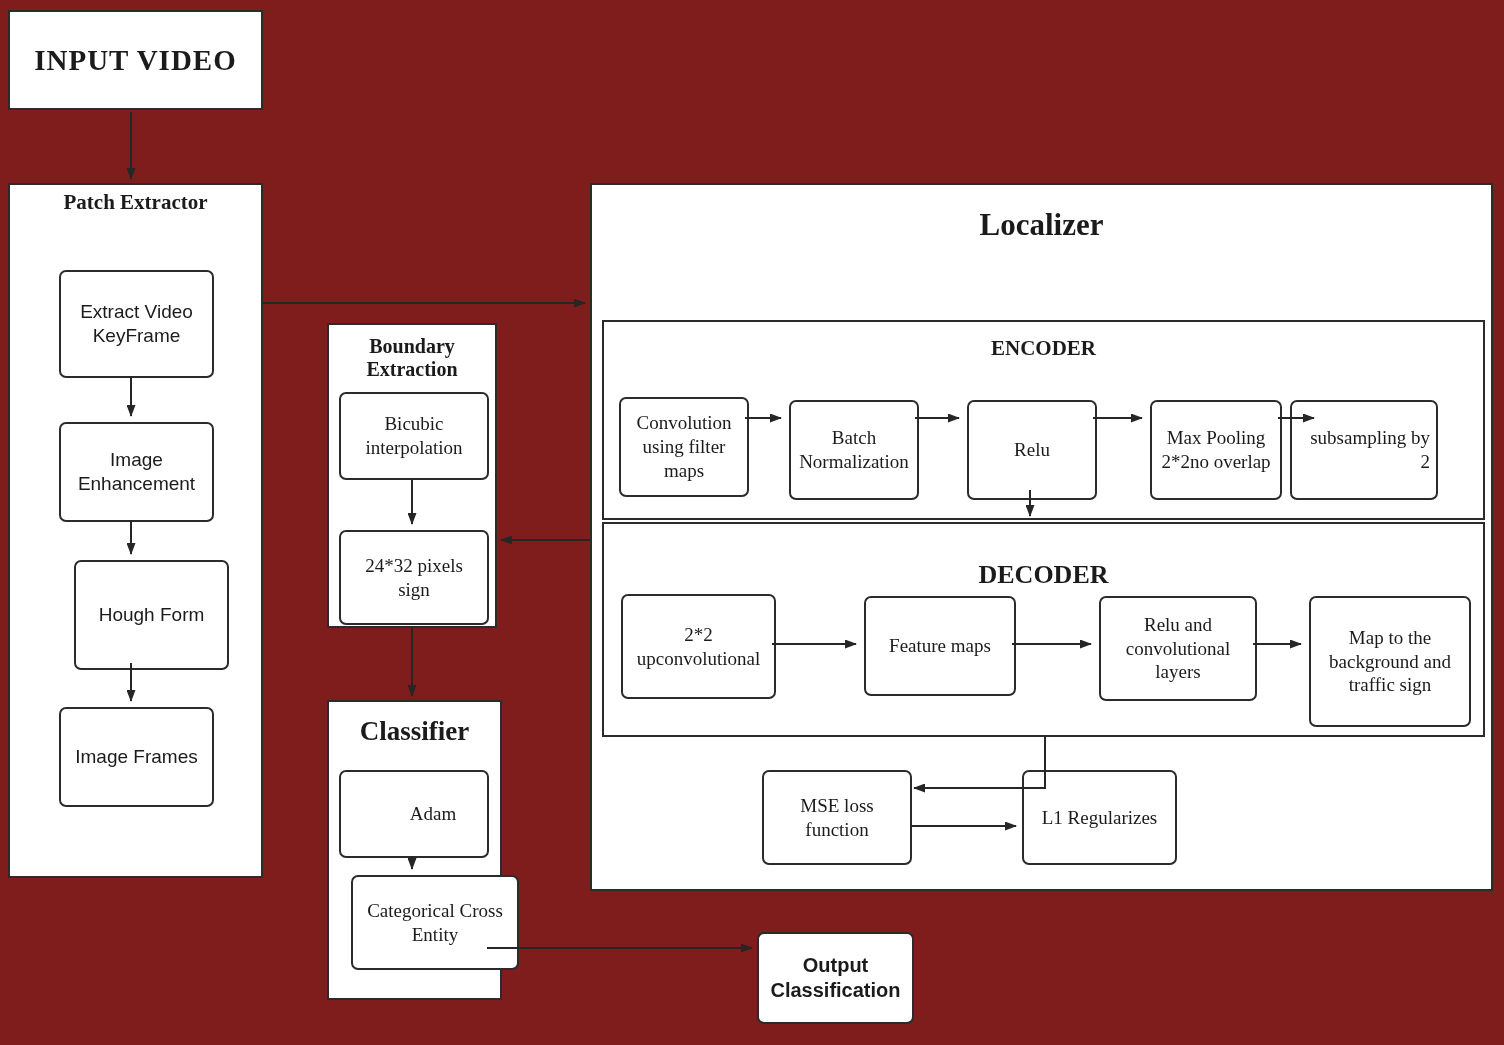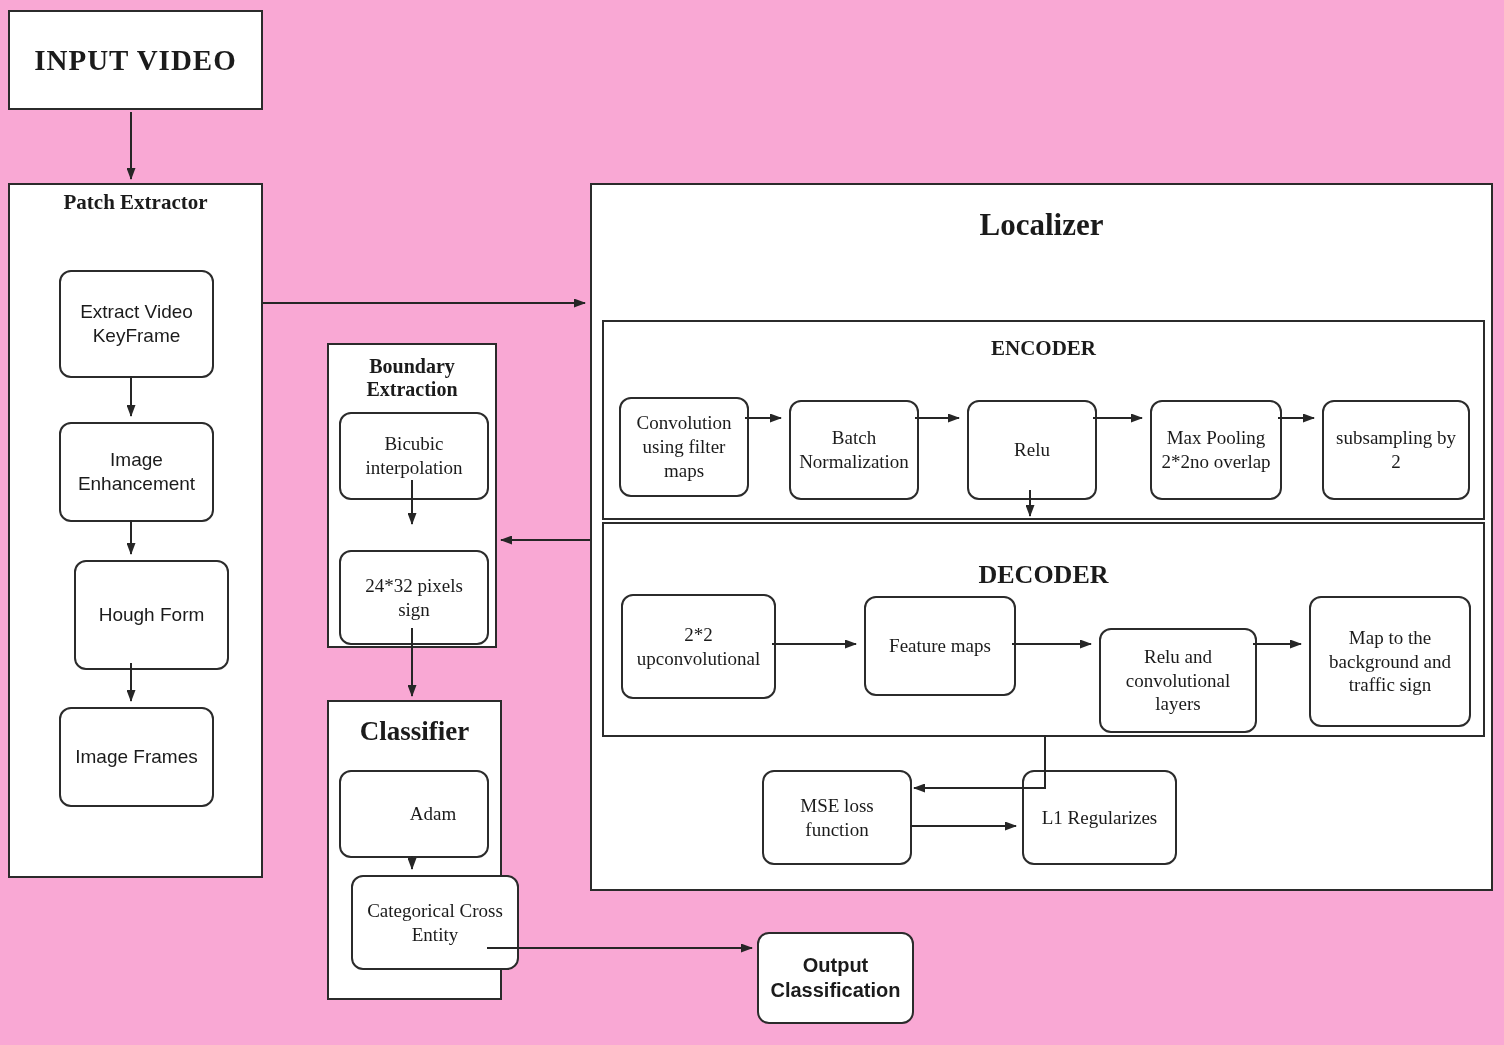--- a/index.html
+++ b/index.html
@@ -5,40 +5,40 @@
   * { margin: 0; padding: 0; box-sizing: border-box; }
   html, body { background: #ffffff; }
   body {
     font-family: "Liberation Serif", serif;
     color: #1b1b1b;
   }
   .canvas {
     position: relative;
     width: 1504px;
     height: 1045px;
-    background: #f9a8d4;
+    background: #7f1d1d;
     overflow: hidden;
   }
   .group {
     position: absolute;
     border: 2px solid #2b2b2b;
     background: #ffffff;
   }
   .group-title {
     position: absolute;
     left: 0; right: 0;
     text-align: center;
     font-weight: bold;
     color: #1b1b1b;
     line-height: 1.15;
   }
   .node {
     position: absolute;
     border: 2px solid #2b2b2b;
-    border-radius: 12px;
+    border-radius: 7px;
     background: #ffffff;
     display: flex;
     align-items: center;
     justify-content: center;
     text-align: center;
     padding: 4px 6px;
     font-size: 19px;
     line-height: 1.25;
     color: #1b1b1b;
   }
@@ -72,49 +72,49 @@
   <div class="node rect input-video" style="left:8px; top:10px; width:255px; height:100px;">INPUT VIDEO</div>
 
   <div class="group" style="left:8px; top:183px; width:255px; height:695px;">
     <div class="group-title" style="top:5px; font-size:21px;">Patch Extractor</div>
     <div class="node sans" style="left:49px; top:85px; width:155px; height:108px;">Extract Video KeyFrame</div>
     <div class="node sans" style="left:49px; top:237px; width:155px; height:100px;">Image Enhancement</div>
     <div class="node sans" style="left:64px; top:375px; width:155px; height:110px;">Hough Form</div>
     <div class="node sans" style="left:49px; top:522px; width:155px; height:100px;">Image Frames</div>
   </div>
 
-  <div class="group" style="left:327px; top:323px; width:170px; height:305px;margin-top:20px;">
+  <div class="group" style="left:327px; top:323px; width:170px; height:305px;">
     <div class="group-title" style="top:10px; font-size:20px; padding:0 28px;">Boundary Extraction</div>
     <div class="node" style="left:10px; top:67px; width:150px; height:88px;">Bicubic interpolation</div>
     <div class="node" style="left:10px; top:205px; width:150px; height:95px;">24*32 pixels sign</div>
   </div>
 
   <div class="group" style="left:327px; top:700px; width:175px; height:300px;">
     <div class="group-title" style="top:14px; font-size:27px;">Classifier</div>
     <div class="node" style="left:10px; top:68px; width:150px; height:88px;padding-left:44px;">Adam</div>
     <div class="node" style="left:22px; top:173px; width:168px; height:95px;">Categorical Cross Entity</div>
   </div>
 
   <div class="group" style="left:590px; top:183px; width:903px; height:708px;">
     <div class="group-title" style="top:22px; font-size:31px;">Localizer</div>
 
     <div class="group" style="left:10px; top:107px; width:883px; height:200px;margin-top:28px;">
       <div class="group-title" style="top:14px; font-size:21px;">ENCODER</div>
       <div class="node" style="left:15px; top:75px; width:130px; height:100px;">Convolution using filter maps</div>
       <div class="node" style="left:185px; top:78px; width:130px; height:100px;">Batch Normalization</div>
       <div class="node" style="left:363px; top:78px; width:130px; height:100px;">Relu</div>
       <div class="node" style="left:546px; top:78px; width:132px; height:100px;">Max Pooling 2*2no overlap</div>
-      <div class="node" style="left:718px; top:78px; width:148px; height:100px;">subsampling by 2</div>
+      <div class="node" style="left:686px; top:78px; width:148px; height:100px;text-align:right;">subsampling by 2</div>
     </div>
 
     <div class="group" style="left:10px; top:337px; width:883px; height:215px;">
       <div class="group-title" style="top:36px; font-size:26px;">DECODER</div>
       <div class="node" style="left:17px; top:70px; width:155px; height:105px;">2*2 upconvolutional</div>
       <div class="node" style="left:260px; top:72px; width:152px; height:100px;">Feature maps</div>
-      <div class="node" style="left:495px; top:72px; width:158px; height:105px;margin-top:32px;">Relu and convolutional layers</div>
+      <div class="node" style="left:495px; top:72px; width:158px; height:105px;">Relu and convolutional layers</div>
       <div class="node" style="left:705px; top:72px; width:162px; height:131px;">Map to the background and traffic sign</div>
     </div>
 
     <div class="node" style="left:170px; top:585px; width:150px; height:95px;">MSE loss function</div>
     <div class="node" style="left:430px; top:585px; width:155px; height:95px;">L1 Regularizes</div>
   </div>
 
   <div class="node sans bold" style="left:757px; top:932px; width:157px; height:92px; font-size:20px;">Output Classification</div>
 
   <svg class="arrows" viewBox="0 0 1504 1045" xmlns="http://www.w3.org/2000/svg">

